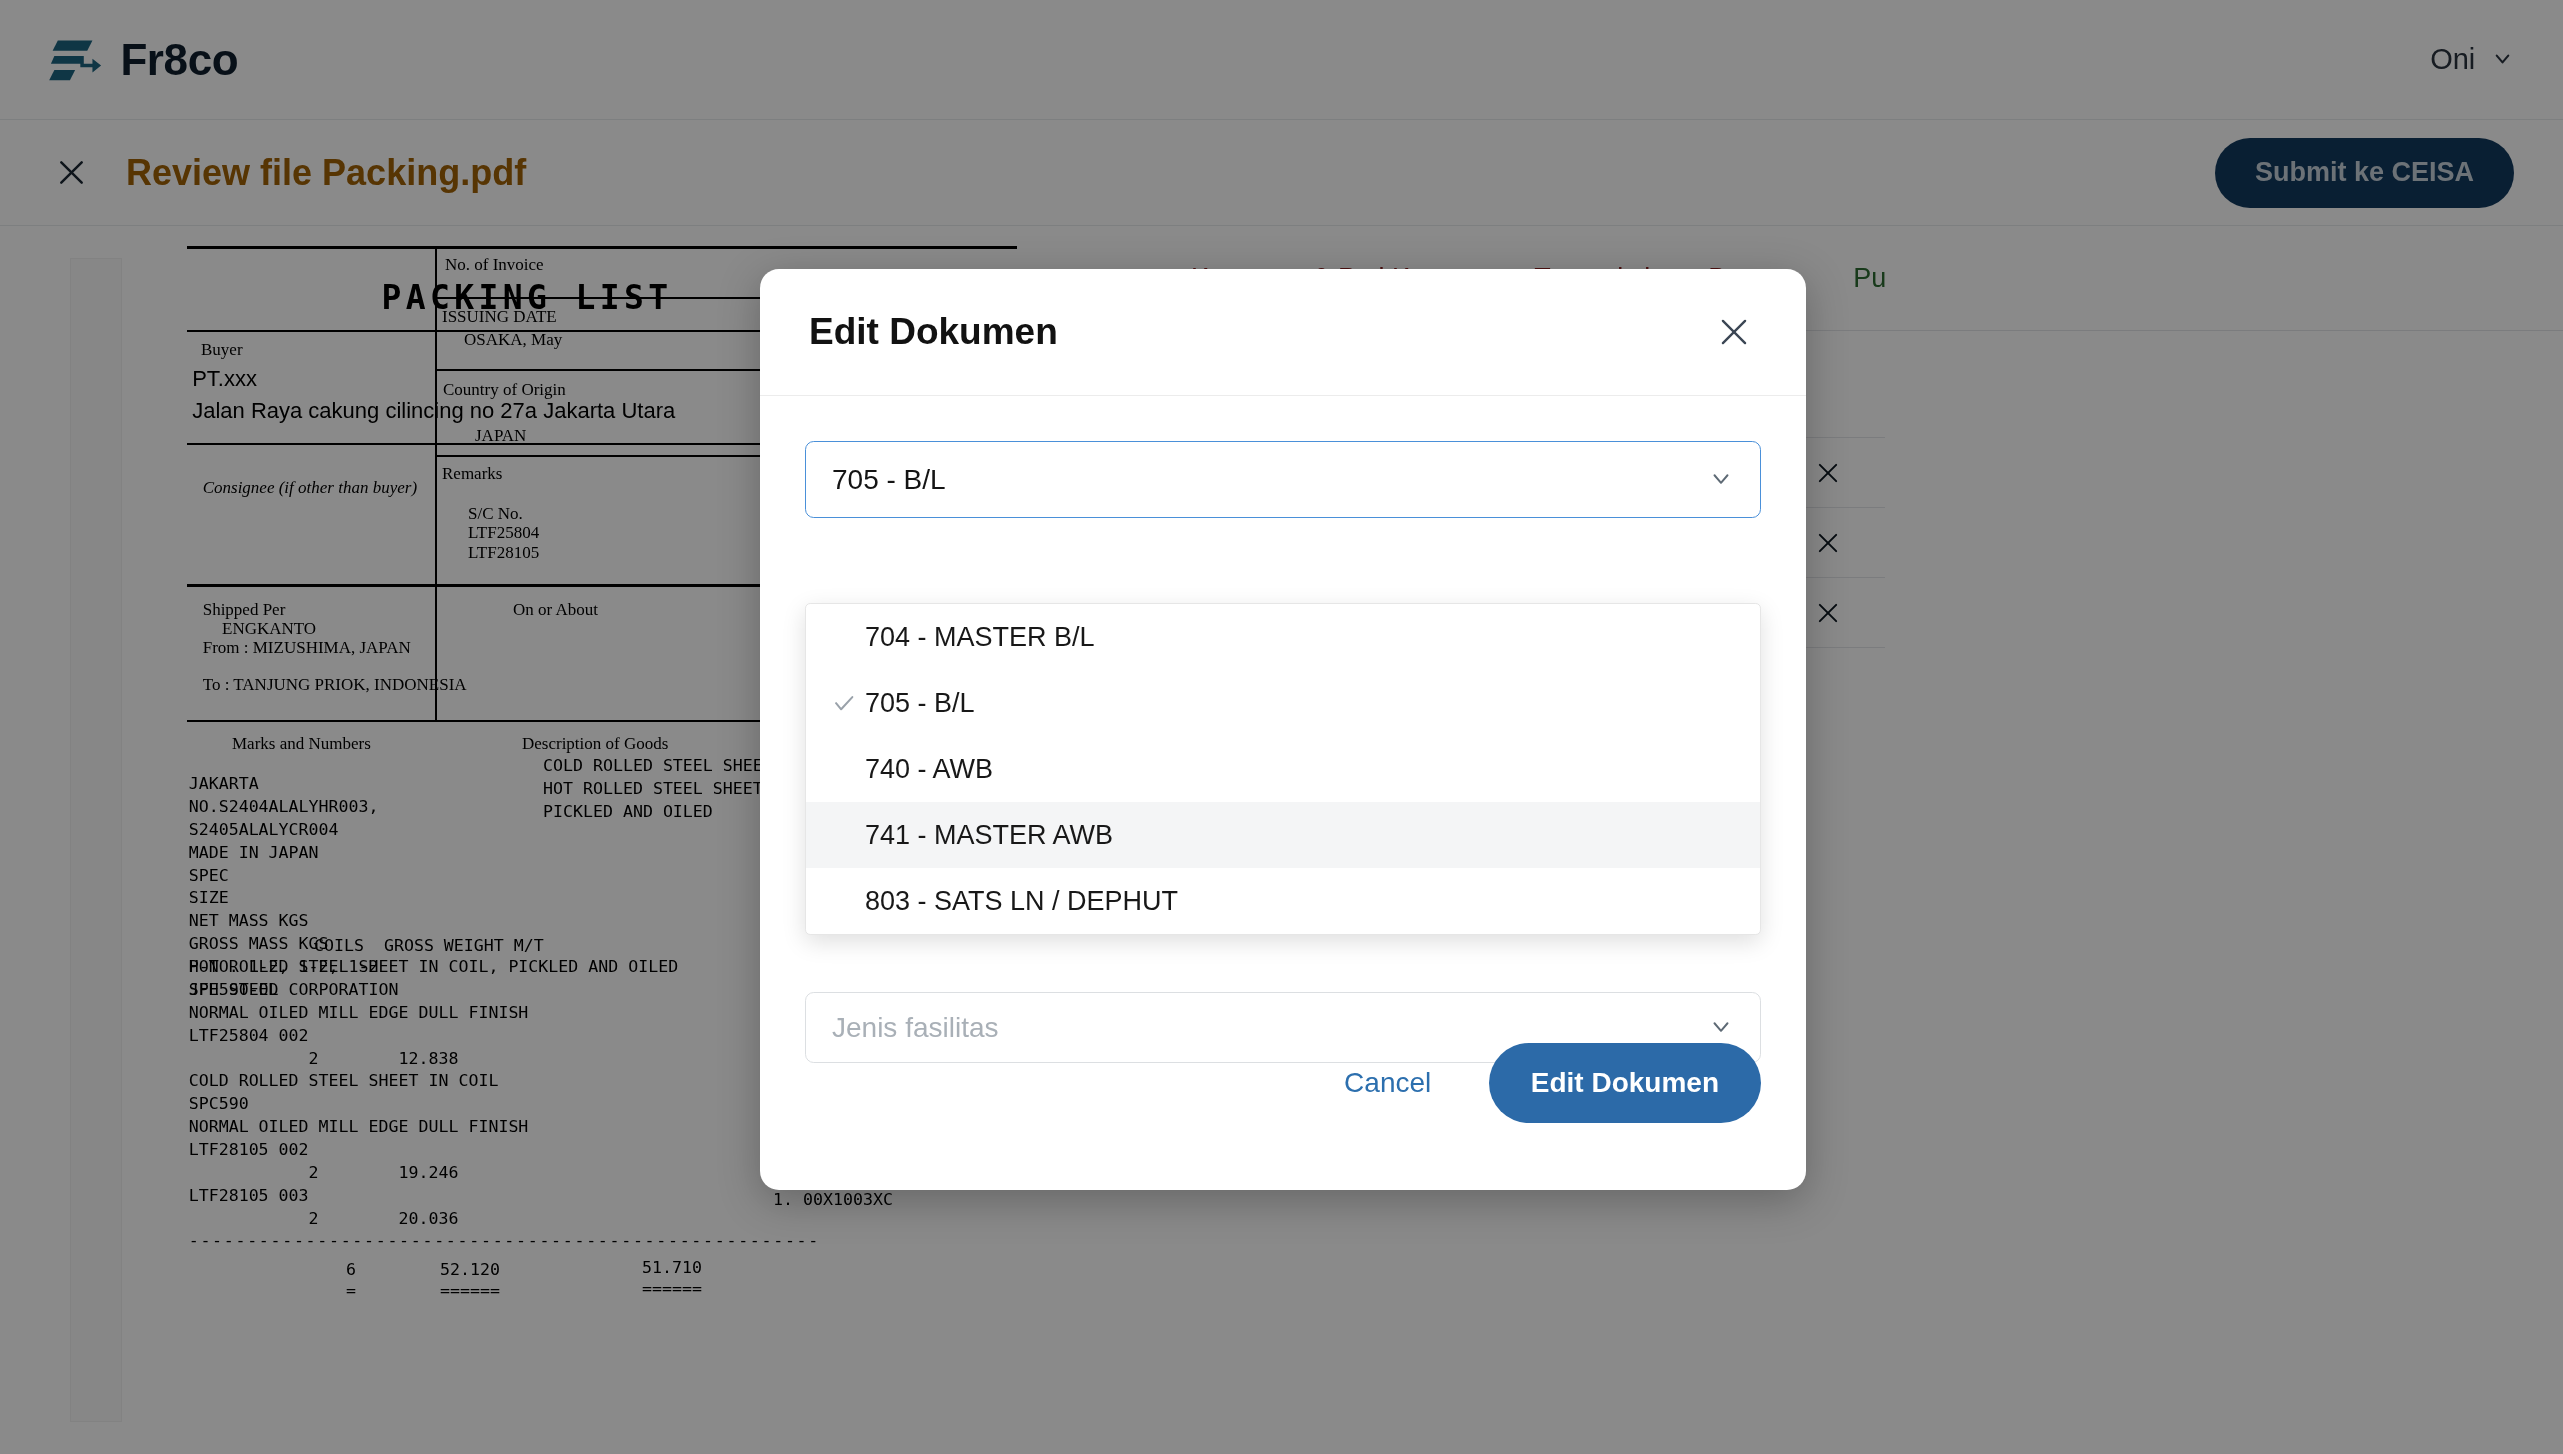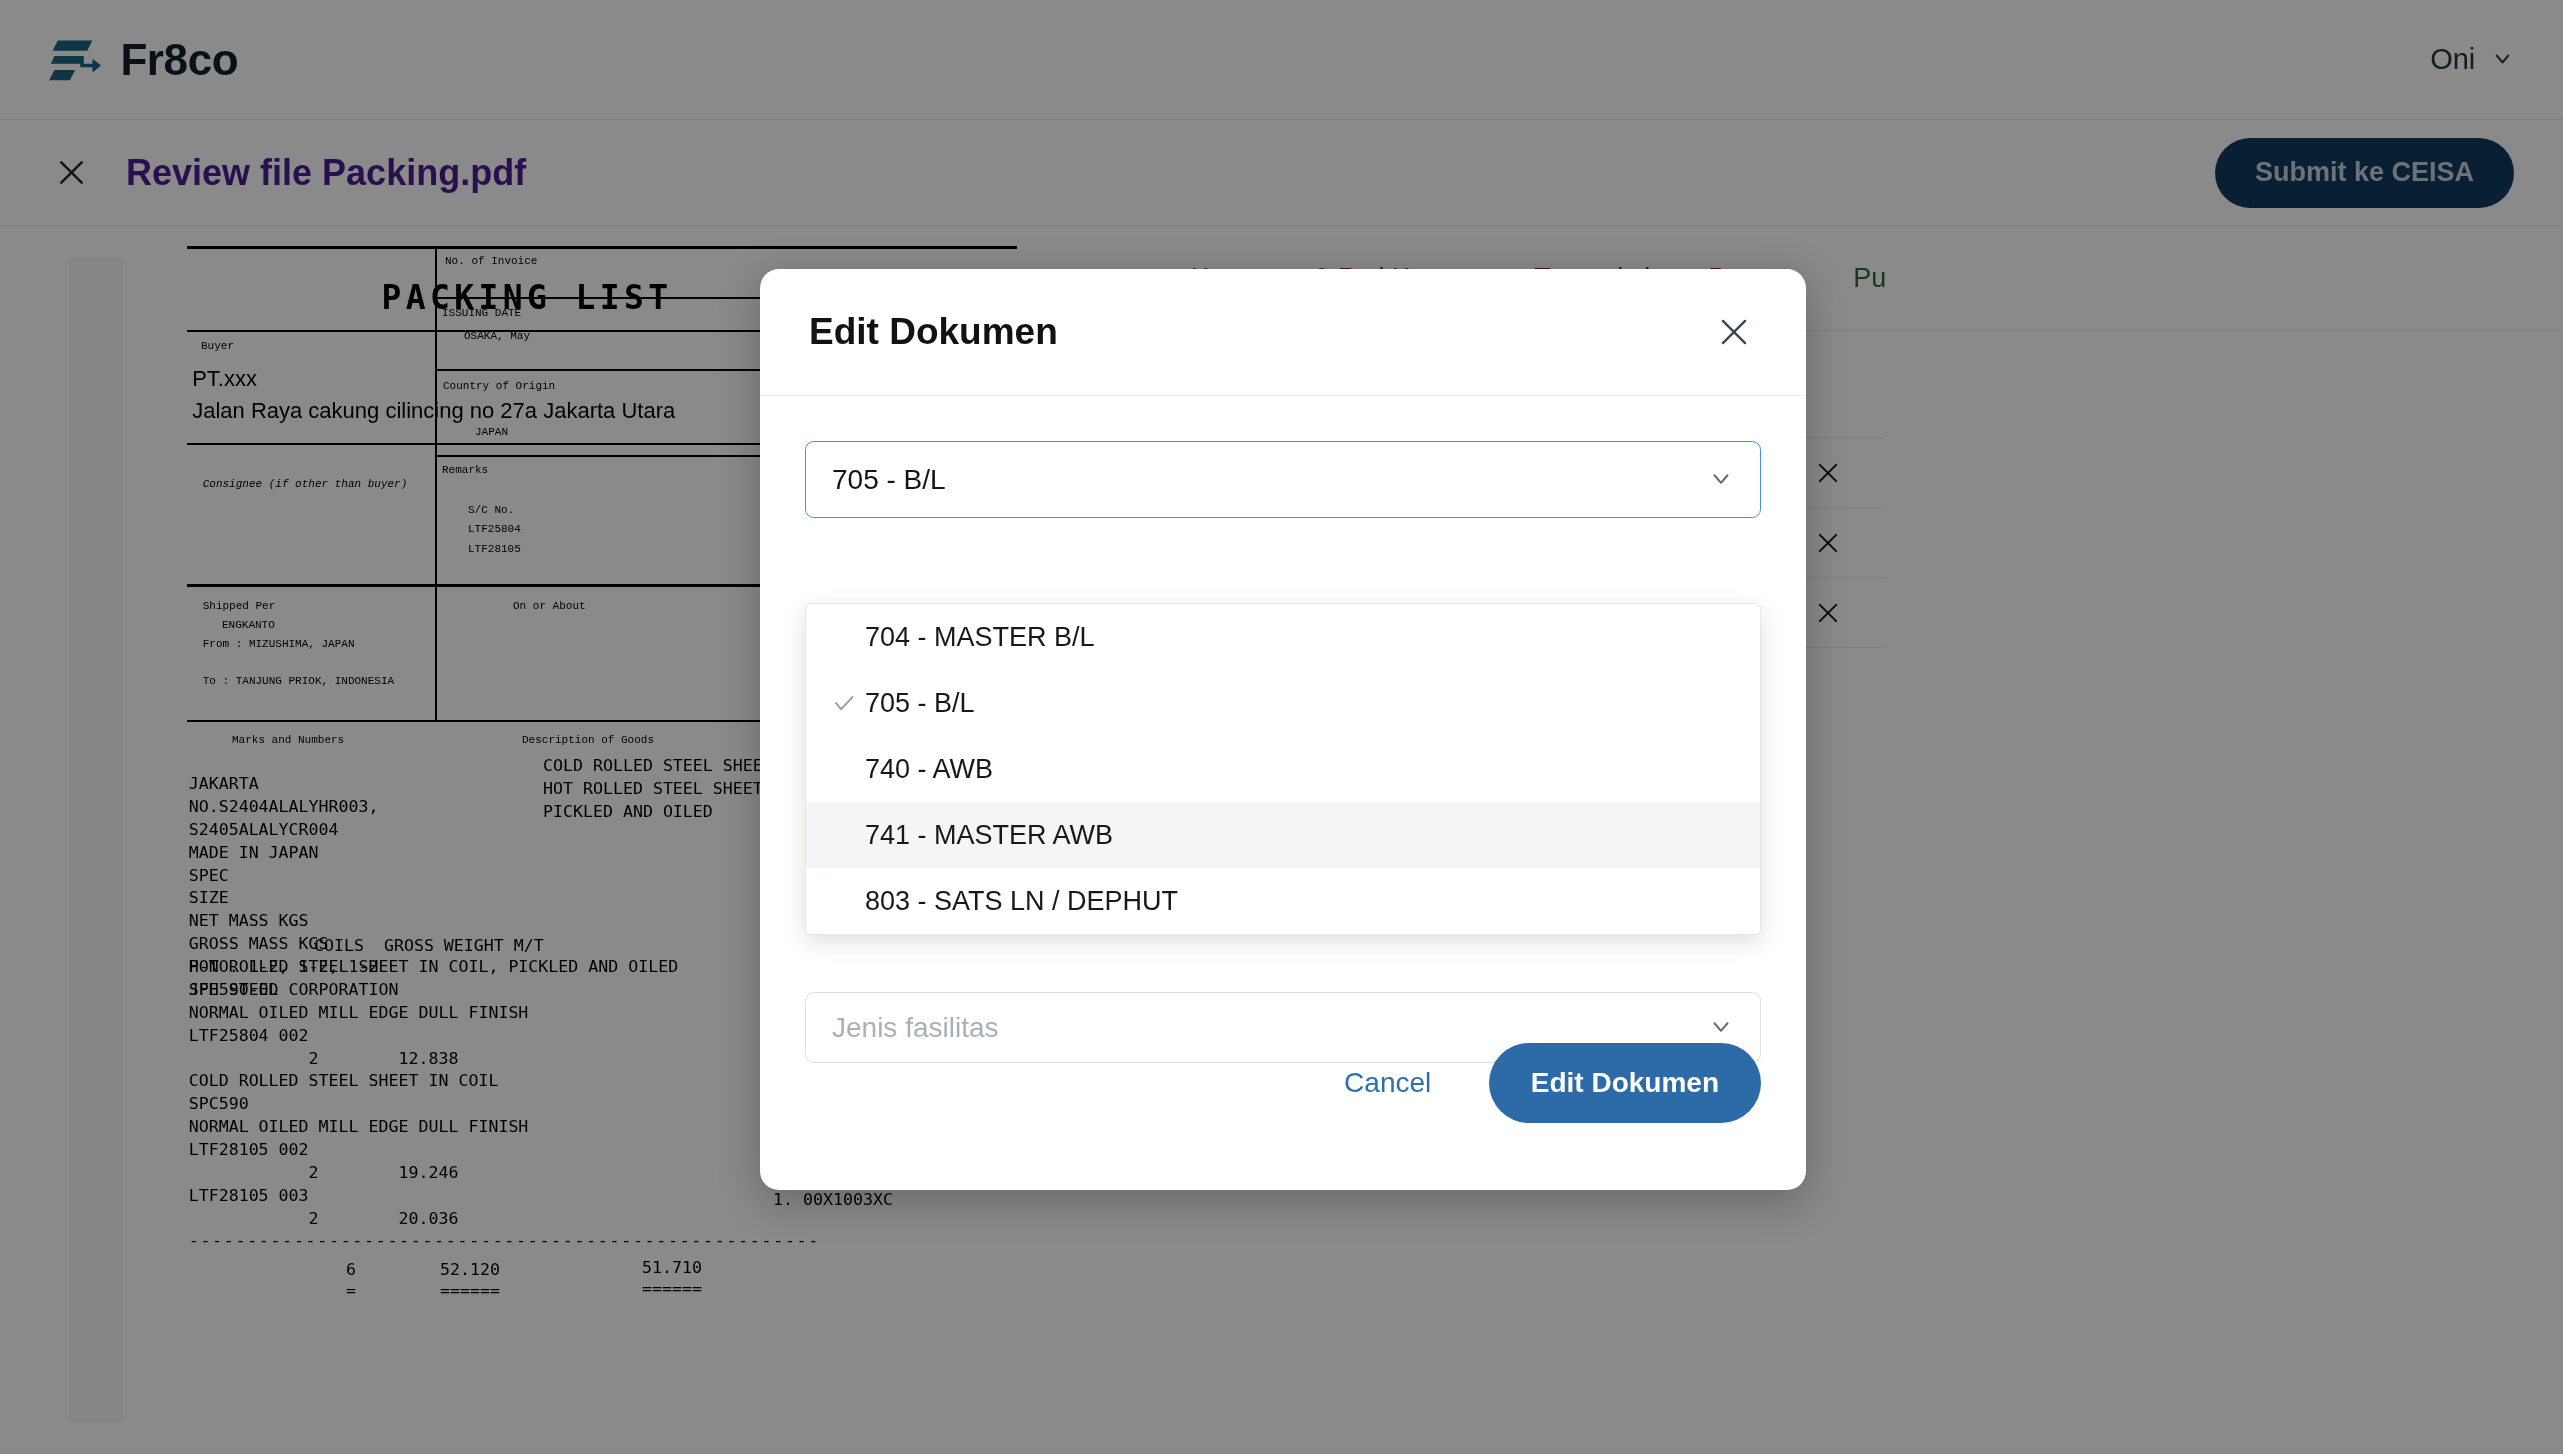--- a/index.html
+++ b/index.html
@@ -31,21 +31,21 @@
   
   .subheader {
     position:absolute; left:0; top:120px; width:2563px; height:106px;
     background:#ffffff; display:flex; align-items:center; padding:0 49px;
     border-bottom:0.9px solid #e8eaed;
   }
   .close-x {
     width:44px; height:44px; display:flex; align-items:center;
     justify-content:center; cursor:pointer; margin-right:33px;
   }
-  .page-title { font-size:36px; font-weight:700; color:#4c1d95; }
+  .page-title { font-size:36px; font-weight:700; color:#a16207; }
   .submit-btn {
     margin-left:auto; background:#123a5e; color:#c7d2dc;
     border:none; border-radius:38px; padding:8px 40px; height:70px;
     font-size:27px; font-weight:700; cursor:pointer;
     font-family:"Liberation Sans", sans-serif;
   }
 
   
   .main { position:absolute; left:0; top:227px; width:2563px; height:1228px; display:flex; }
 
@@ -62,21 +62,21 @@
     position:absolute; left:187px; top:0px; width:924px; height:1194px;
     background:#ffffff;
   }
   .rule { position:absolute; background:#000; }
 
   .pl-title {
     position:absolute; left:131px; top:51px; width:418px;
     text-align:center; font-size:33px; letter-spacing:4.4px; font-weight:700;
     font-family:"DejaVu Sans Mono", monospace;
   }
-  .lbl-sm { position:absolute; font-size:11px; font-family:Liberation Mono, monospace; }
+  .lbl-sm { position:absolute; font-size:17px; font-family:Liberation Serif, serif; }
   .txt-md { position:absolute; font-size:22px; font-family:"Liberation Sans", sans-serif; }
   .txt-mono-sm { position:absolute; font-size:16.6px; font-family:"DejaVu Sans Mono", monospace; line-height:1.38; white-space:pre; }
 
   
   .rightpanel { position:relative; flex:1; background:#ffffff; overflow:hidden; }
   .tabs {
     position:absolute; left:0; top:24.4px; display:flex; align-items:center;
     gap:58px; padding-left:23px; height:54px; white-space:nowrap;
   }
   .tab { font-size:27px; color:#8d2020; cursor:pointer; }

